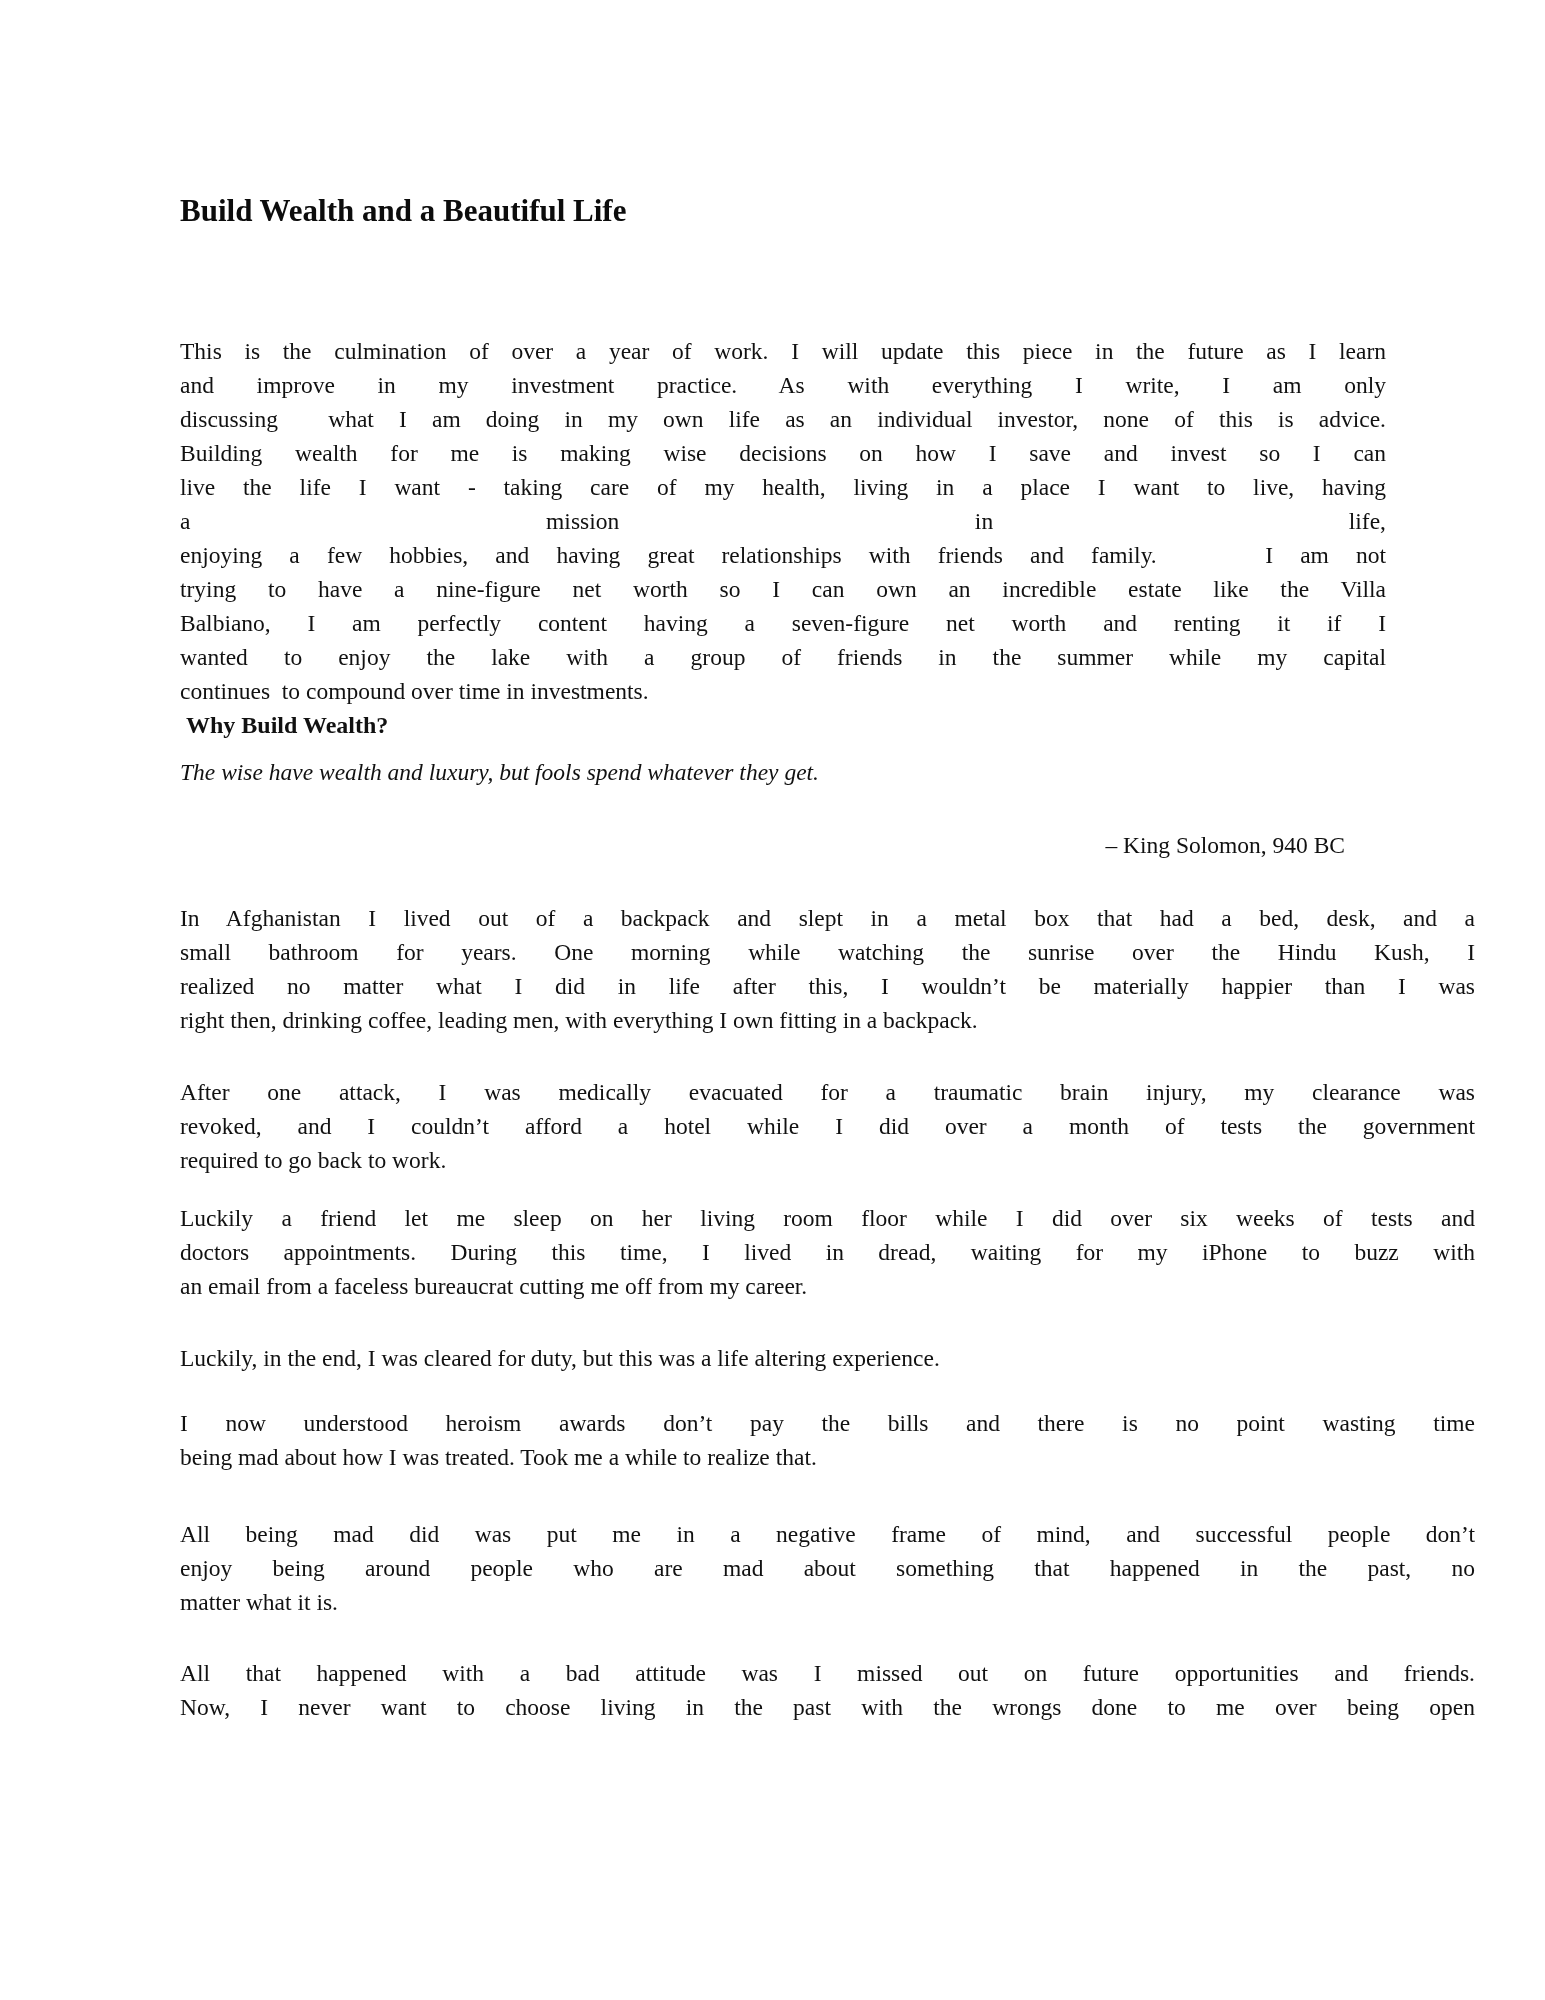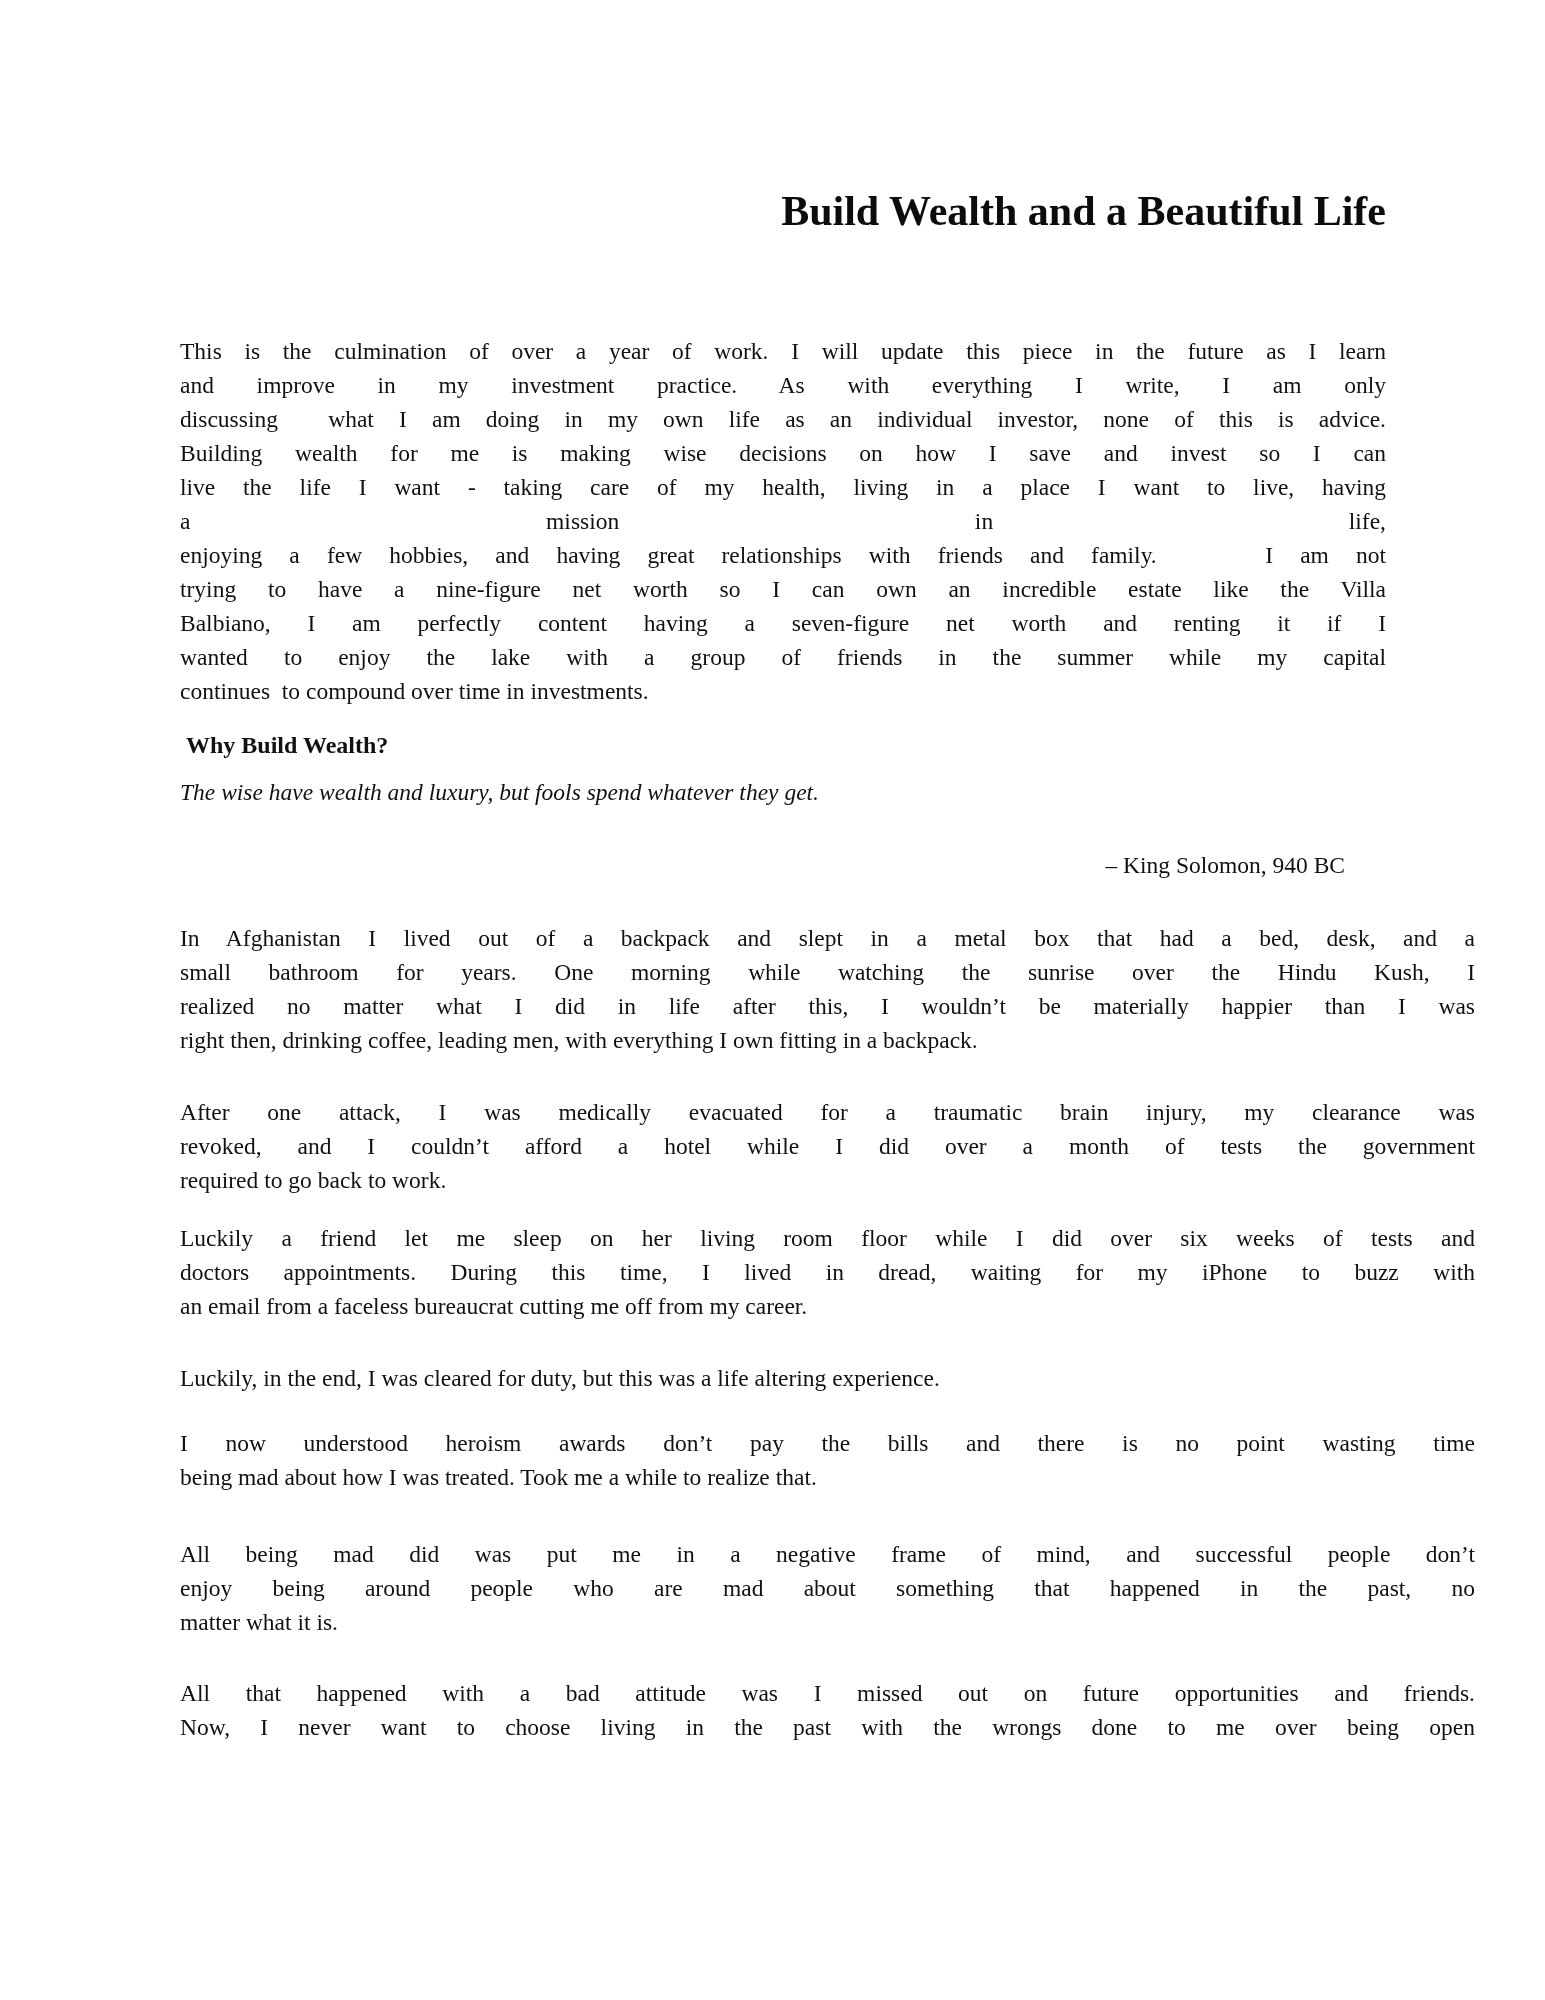--- a/index.html
+++ b/index.html
@@ -22,39 +22,38 @@
     position: absolute;
     left: 180px;
     top: 0;
     width: 1295px;
     font-size: 23.5px;
     line-height: 34px;
   }
   .title {
     margin-top: 190px;
     padding-right: 89px;           
-    font-size: 42px;
+    font-size: 31px;
     line-height: 42px;
     font-weight: bold;
-    text-align: right;
+    text-align: left;
     color: #0c0c0c;
   }
   .para .line {
     text-align: justify;
     text-align-last: justify;
     white-space: normal;
   }
   .para .line.last {
     text-align: left;
     text-align-last: left;
     font-family: Liberation Serif, serif;
   }
   .intro { margin-top: 102px; padding-right: 89px; }
   .heading {
-    margin-top: 20px;
     padding-left: 6px;
     font-size: 24px;
     line-height: 34px;
     font-weight: bold;
   }
   .quote {
     margin-top: 13px;
     font-style: italic;
   }
   .attribution {

